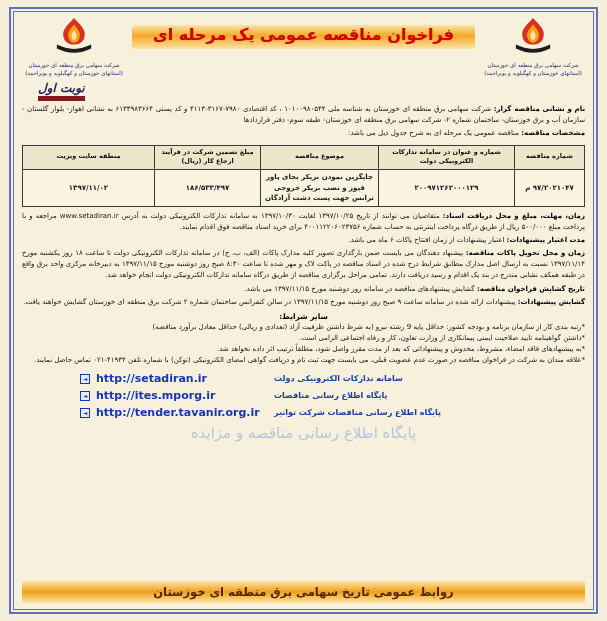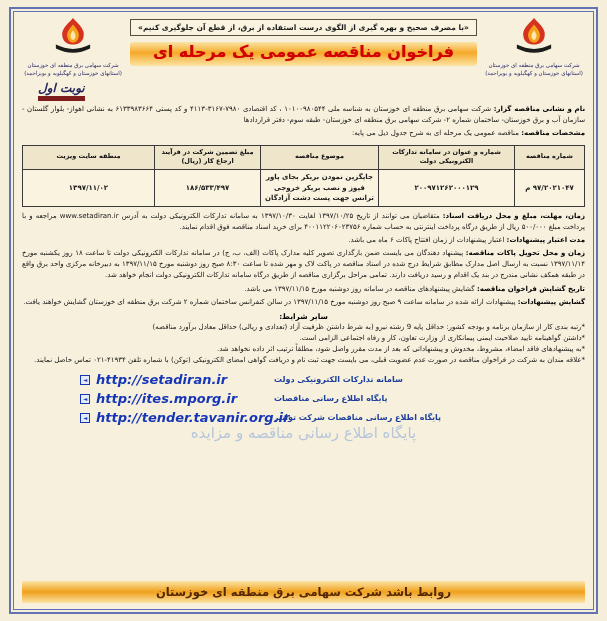--- a/index.html
+++ b/index.html
@@ -73,22 +73,22 @@
 
   
   .links-block { margin:7px 0 5px; display:flex; flex-direction:column; gap:4px; }
   .link-row { display:flex; direction:ltr; align-items:center; margin-left:58px; }
   .link-icon {
     display:inline-flex; align-items:center; justify-content:center;
     width:10px; height:10px; border:1px solid #1636b8; background:#e4ecfb;
     color:#1636b8; font-size:5.5px; margin-right:6px; flex:0 0 auto;
   }
   .link-url {
-    color:#1636b8; font-weight:bold; font-size:13px; width:178px;
-    direction:ltr; unicode-bidi:embed; text-decoration:none; flex:0 0 auto;font-style:italic;
+    color:#1636b8; font-weight:bold; font-size:11px; width:178px;
+    direction:ltr; unicode-bidi:embed; text-decoration:none; flex:0 0 auto;
   }
   .link-label { color:#1d3f9e; font-size:8px; font-weight:bold; direction:rtl; }
 
   
   .footer-bar {
     margin-top:auto;
     background:linear-gradient(180deg,#fce4a5 0%,#f0a01c 50%,#fce4a5 100%);
     text-align:center; font-weight:bold; font-size:11.5px; color:#552700;
     padding:4px 0; border-radius:2px;
   }
@@ -119,21 +119,20 @@
               <path d="M4 29 Q22 38 40 29 L40 33 Q22 42 4 33 Z" fill="#1c1c1c"></path>
             </svg>
           </span>
           <div class="logo-caption">
             <div>شرکت سهامی برق منطقه ای خوزستان</div>
             <div>(استانهای خوزستان و کهگیلویه و بویراحمد)</div>
           </div>
         </div>
 
         <div class="center-head">
-          <div class="slogan-box">«با مصرف صحیح و بهره گیری از الگوی درست استفاده از برق، از قطع آن جلوگیری کنیم»</div>
           <div class="title-banner">فراخوان مناقصه عمومی یک مرحله ای</div>
         </div>
 
         <div class="logo-block">
           <span>
             <svg viewBox="0 0 44 42" width="42" height="40" aria-hidden="true">
               <path d="M22 1 C15 9 9 13 11 21 C12 26 16 29 22 29 C28 29 32 26 33 21 C35 13 29 9 22 1 Z" fill="#d6331f"></path>
               <path d="M22 8 C18 13 15 16 16 21 C17 25 19 27 22 27 C25 27 27 25 28 21 C29 16 26 13 22 8 Z" fill="#f6a21d"></path>
               <path d="M22 14 C20 17 19 18.5 19.5 21 C20 23 21 24 22 24 C23 24 24 23 24.5 21 C25 18.5 24 17 22 14 Z" fill="#fde9b0"></path>
               <path d="M4 29 Q22 38 40 29 L40 33 Q22 42 4 33 Z" fill="#1c1c1c"></path>
@@ -148,21 +147,21 @@
       </div>
 
       <div class="round-label">نوبت اول</div>
 
       <p class="para">
         <b>نام و نشانی مناقصه گزار:</b>
         <span>شرکت سهامی برق منطقه ای خوزستان به شناسه ملی ۱۰۱۰۰۹۸۰۵۴۴ ، کد اقتصادی ۷۹۸۰-۳۱۶۷-۴۱۱۳ و کد پستی ۶۱۳۳۹۸۳۶۶۴ به نشانی اهواز- بلوار گلستان - سازمان آب و برق خوزستان- ساختمان شماره ۲- شرکت سهامی برق منطقه ای خوزستان- طبقه سوم- دفتر قراردادها</span>
       </p>
       <p class="para">
         <b>مشخصات مناقصه:</b>
-        <span>مناقصه عمومی یک مرحله ای به شرح جدول ذیل می پایه:</span>
+        <span>مناقصه عمومی یک مرحله ای به شرح جدول ذیل می باشد:</span>
       </p>
 
       <table class="tender-table">
         <colgroup>
           <col style="width:70px">
             <col style="width:136px">
             <col style="width:118px">
             <col style="width:106px">
             <col>
         </colgroup>
@@ -226,17 +225,17 @@
         </div>
         <div class="link-row">
           <span class="link-icon">◄</span>
           <a class="link-url" href="#">http://tender.tavanir.org.ir</a>
           <span class="link-label">پایگاه اطلاع رسانی مناقصات شرکت توانیر</span>
         </div>
       </div>
 
       <div class="watermark">پایگاه اطلاع رسانی مناقصه و مزایده</div>
 
-      <div class="footer-bar">روابط باشد شرکت سهامی برق منطقه ای خوزستان</div>
+      <div class="footer-bar">روابط عمومی تاریخ سهامی برق منطقه ای خوزستان</div>
 
     </div>
   </div>
 </div>
 
 </body></html>

